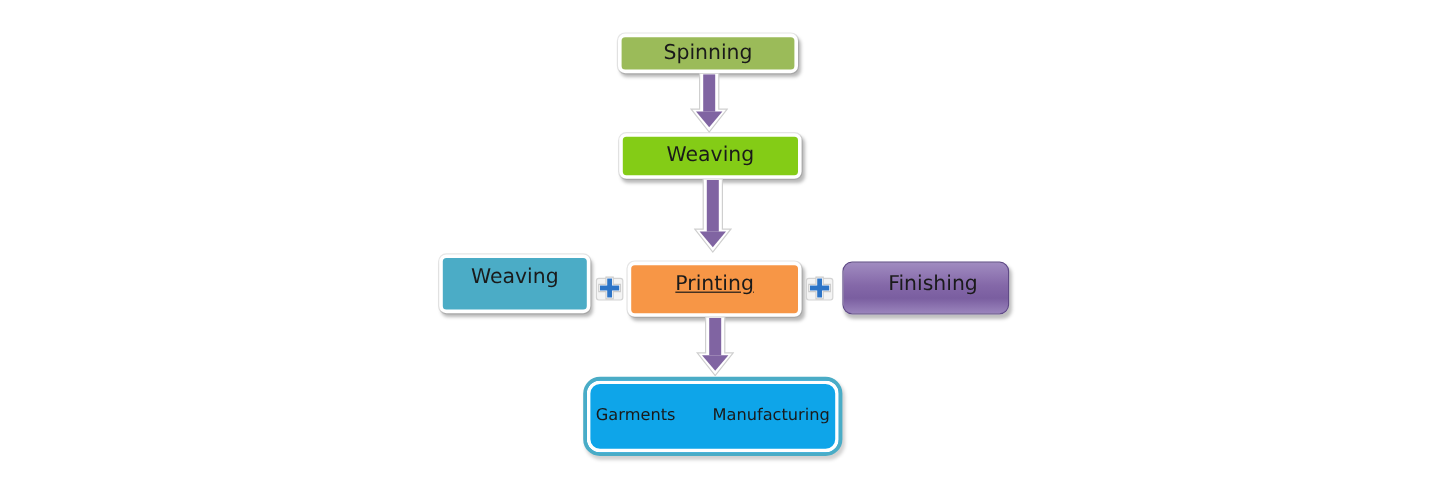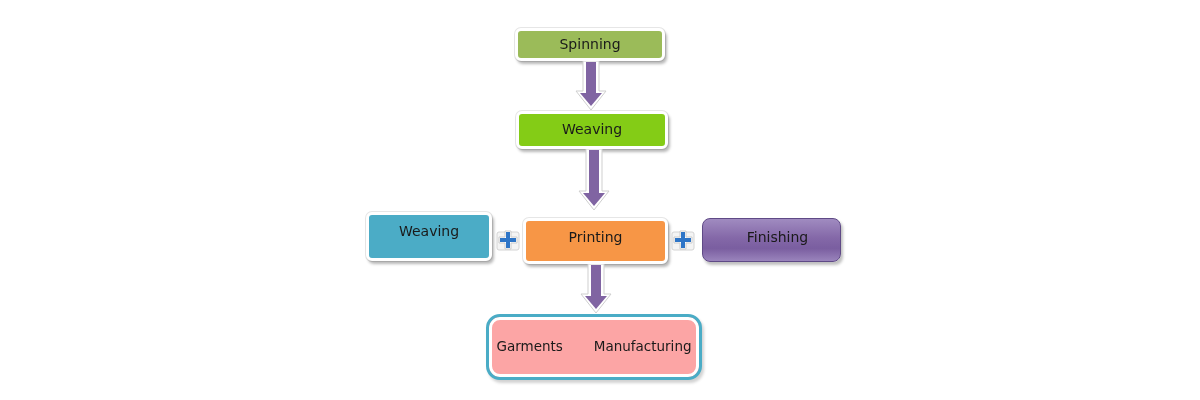--- a/index.html
+++ b/index.html
@@ -7,30 +7,30 @@
       width: 1200px; height: 400px;
       background: #ffffff;
       position: relative;
       overflow: hidden;
       font-family: "DejaVu Sans", "Liberation Sans", sans-serif;
     }
     .node {
       position: absolute;
       box-sizing: border-box;
       display: flex; align-items: center; justify-content: center;
-      font-size: 14px;
+      font-size: 17px;
       color: #1a1a1a;
       border: 3px solid #ffffff;
       border-radius: 6px;
       box-shadow: 2px 3px 3px rgba(0,0,0,0.28), 0 0 0 1px #e6e6e6;
     }
     .node span { position: relative; top: -1px; }
     #n-spinning { left: 515px; top: 28px; width: 150px; height: 33px; }
     #n-weaving  { left: 516px; top: 111px; width: 152px; height: 38px; }
-    #n-printing { left: 523px; top: 218px; width: 145px; height: 46px; }
+    #n-printing { left: 523px; top: 218px; width: 145px; height: 46px; text-decoration: underline; }
     #n-dyeing   { left: 366px; top: 212px; width: 126px; height: 49px; }
     #n-finishing{ left: 702px; top: 218px; width: 139px; height: 44px; }
     #n-finishing { border: 1px solid #5f4a86; border-radius: 8px; box-shadow: 2px 3px 3px rgba(0,0,0,0.25); }
     #n-garments {
       left: 486px; top: 314px; width: 216px; height: 66px;
       border-radius: 14px;
       border: 3px solid #4aacc6;
       box-shadow: inset 0 0 0 3px #ffffff, 2px 3px 3px rgba(0,0,0,0.18);
       font-size: 13.5px;
       word-spacing: 6px;
@@ -50,21 +50,21 @@
 </div>
 <div class="node" id="n-dyeing" style="background: rgb(75, 172, 198);">
   <span style="top:-6px">Weaving</span>
 </div>
 <div class="node" id="n-printing" style="background: rgb(247, 150, 70);">
   <span style="top:-4px">Printing</span>
 </div>
 <div class="node" id="n-finishing" style="background: linear-gradient(rgb(160, 139, 192) 0%, rgb(132, 104, 168) 45%, rgb(122, 94, 160) 70%, rgb(154, 132, 188) 100%); padding-left: 12px;">
   <span style="top:-3px">Finishing</span>
 </div>
-<div class="node" id="n-garments" style="background: #fca5a5;">
+<div class="node" id="n-garments" style="background: #0ea5e9;">
   <span style="white-space:pre">Garments   Manufacturing</span>
 </div>
 
 <svg class="arrow" style="left:575px; top:61px;" width="32" height="50" viewBox="0 0 32 50">
   <g>
     <polygon points="8,0 24,0 24,30 31,30 16,49 1,30 8,30" fill="#ffffff" stroke="#cfcfcf" stroke-width="1"></polygon>
     <rect x="11" y="1" width="10" height="31" class="arrow-fill" fill="#8064a2"></rect>
     <polygon points="5,32 27,32 16,45" class="arrow-fill" fill="#8064a2"></polygon>
   </g>
 </svg>

